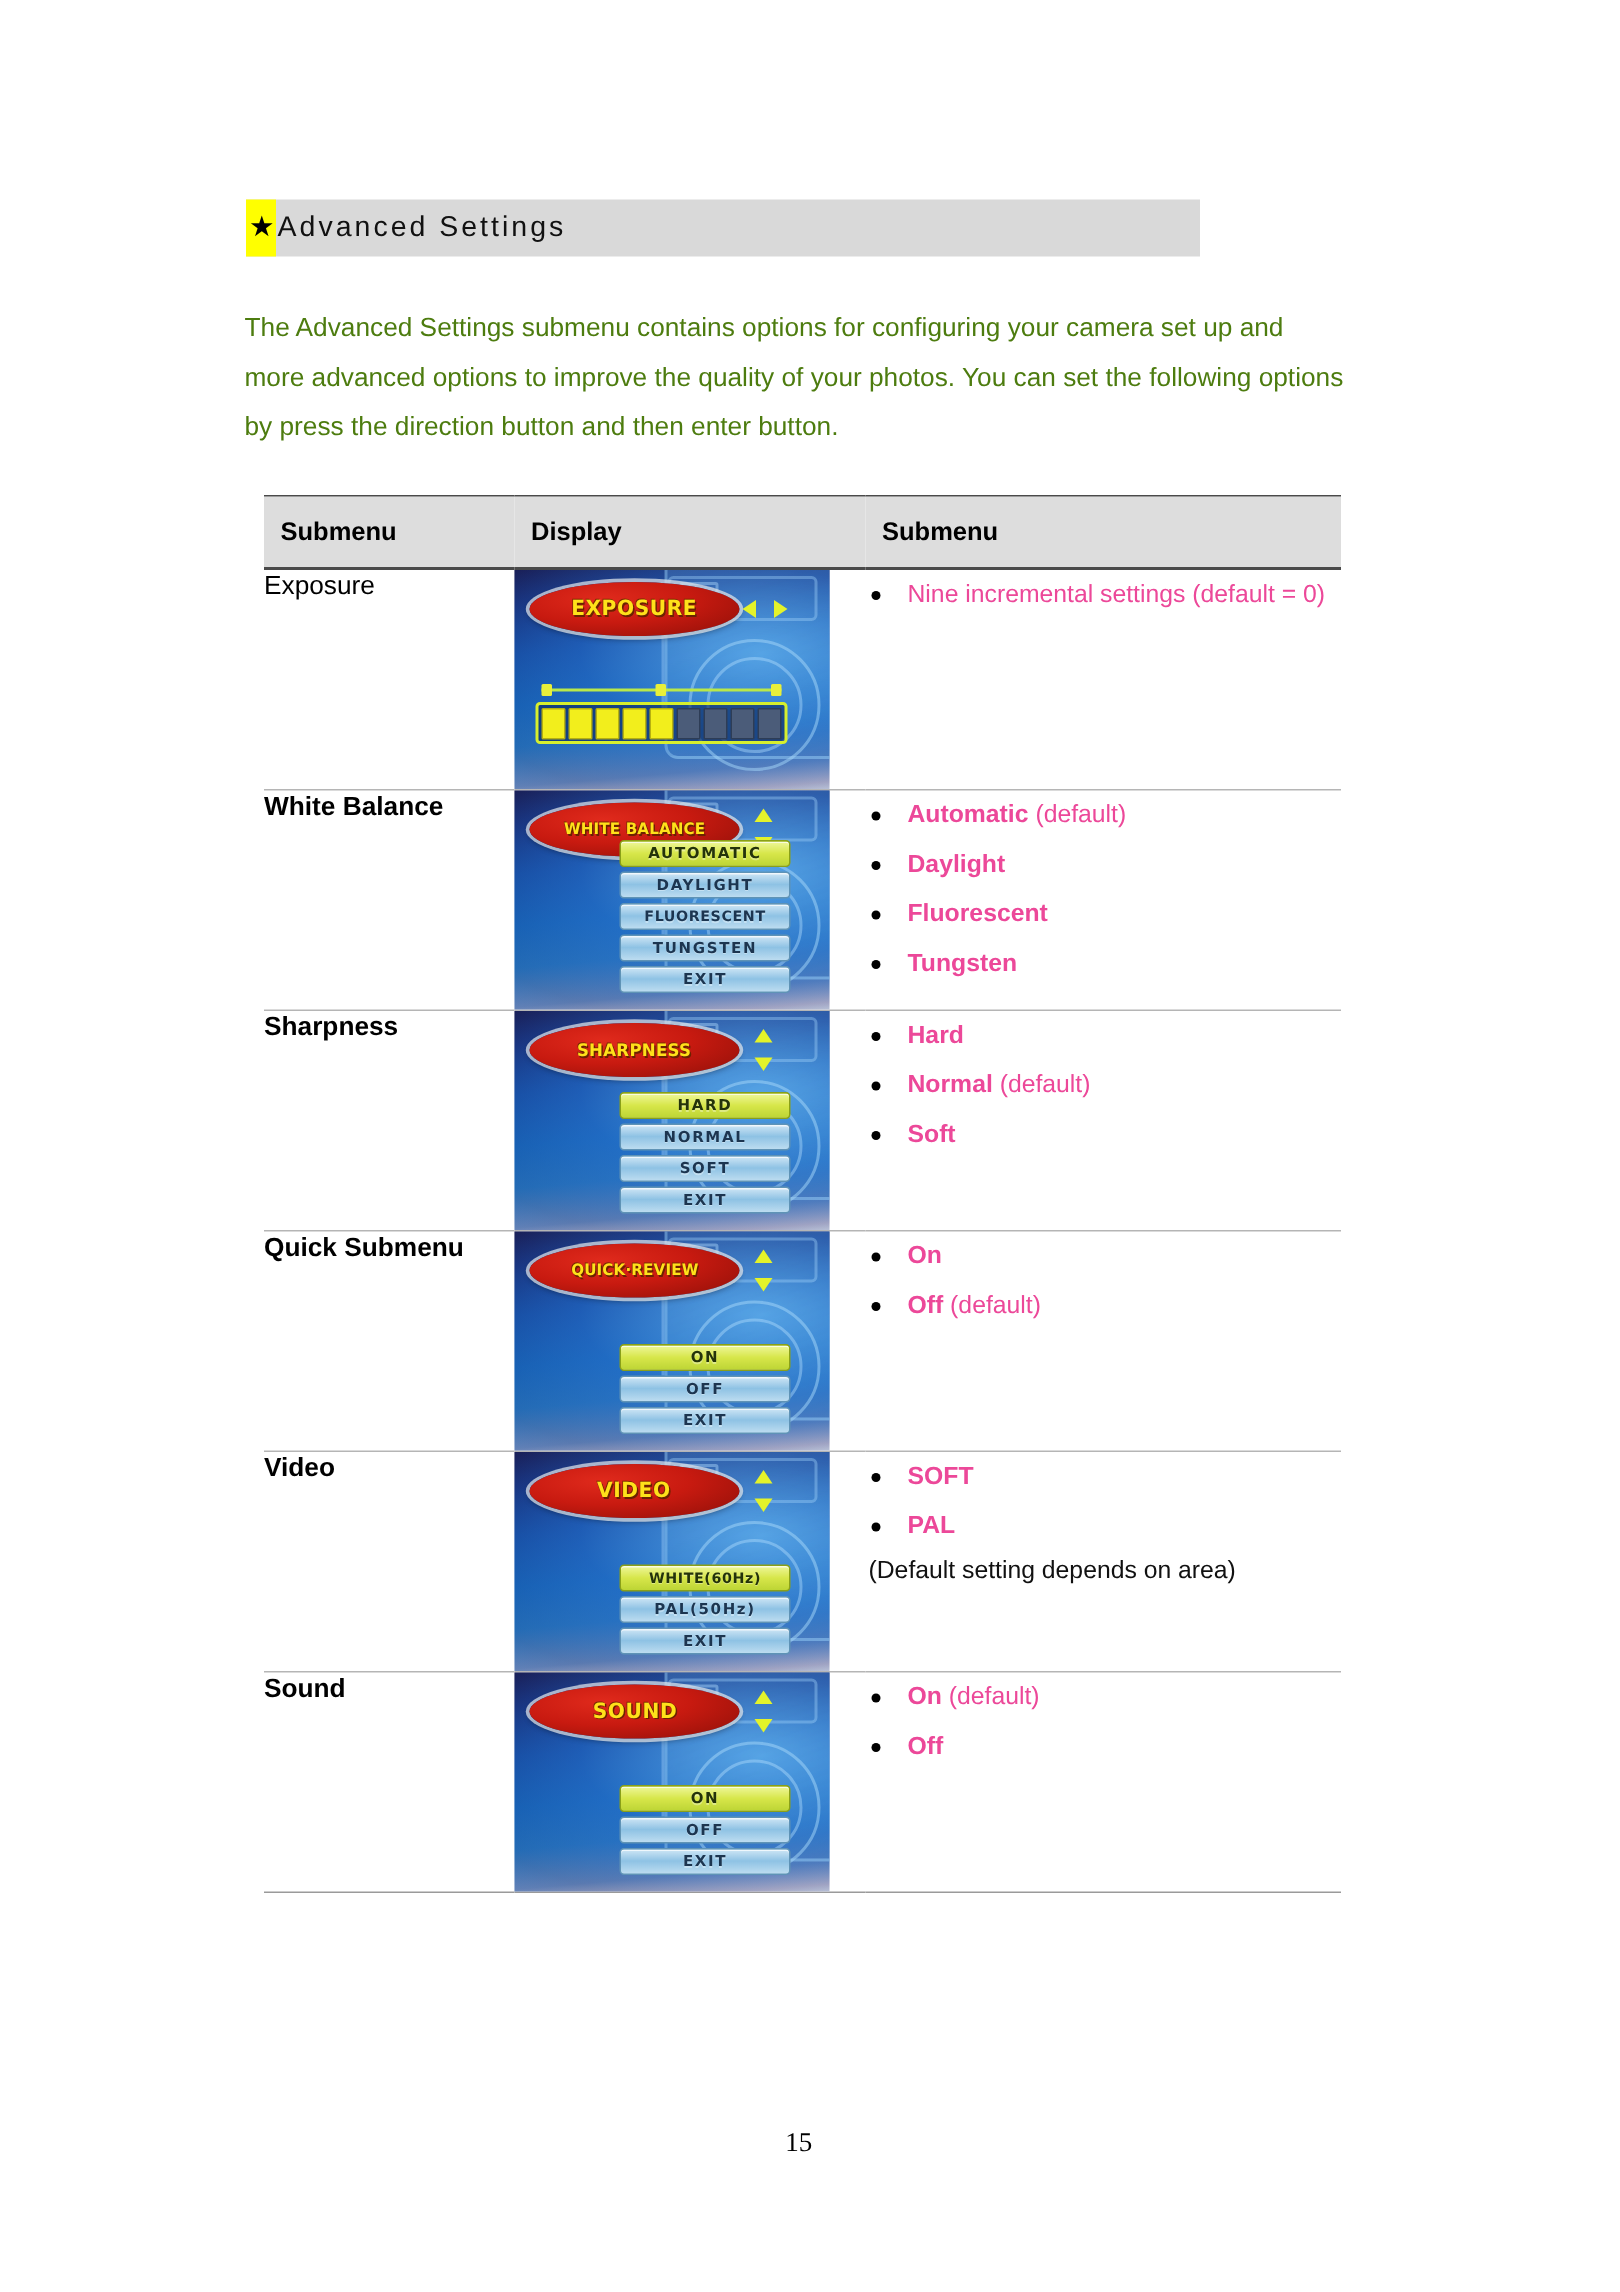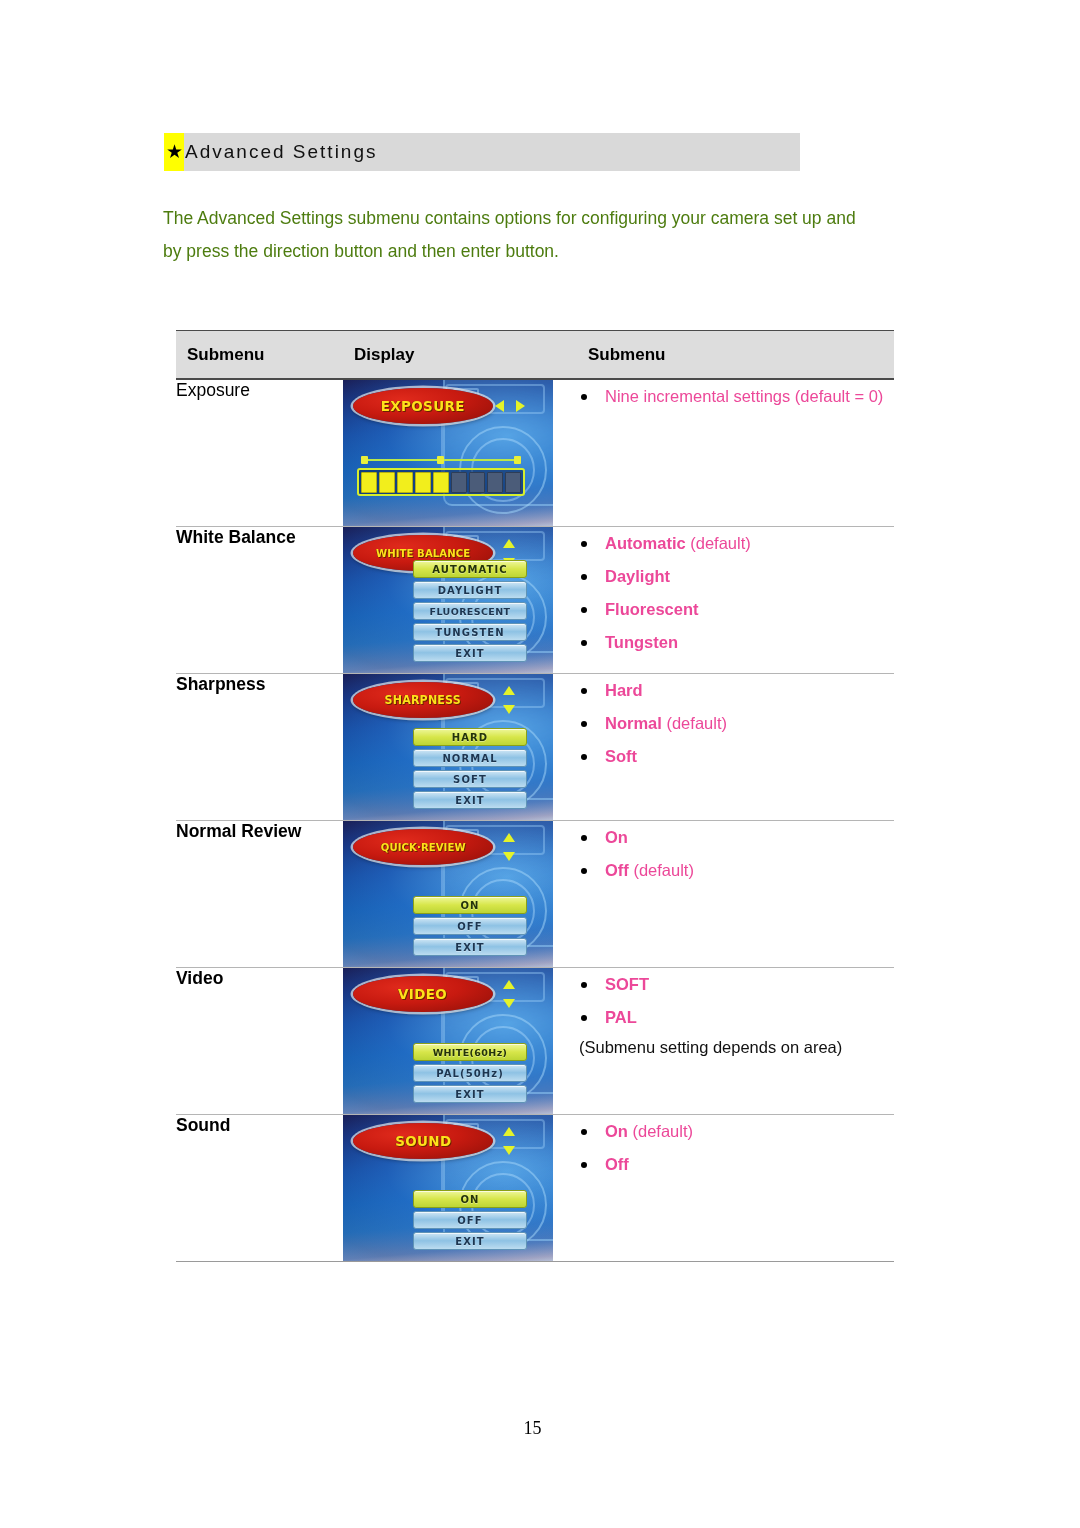--- a/index.html
+++ b/index.html
@@ -373,20 +373,21 @@
 
 <div class="page">
 
   <div class="section-band">
     <span class="star-badge">★</span>
     <span class="section-title">Advanced Settings</span>
   </div>
 
   <div class="intro">
     <p>The Advanced Settings submenu contains options for configuring your camera set up and</p>
+    <p>more advanced options to improve the quality of your photos. You can set the following options</p>
     <p class="last">by press the direction button and then enter button.</p>
   </div>
 
   <table class="tbl">
     <colgroup>
       <col class="c-sub">
         <col class="c-disp">
         <col class="c-opt">
     </colgroup>
     <thead>
@@ -501,21 +502,21 @@
           </td>
           <td class="cell-opt">
             <ul class="opts">
               <li><b>Hard</b><span class="plain"></span></li>
               <li><b>Normal</b><span class="plain"> (default)</span></li>
               <li><b>Soft</b><span class="plain"></span></li>
             </ul>
           </td>
         </tr>
         <tr>
-          <td class="cell-sub bold">Normal Review</td>
+          <td class="cell-sub bold">Quick Submenu</td>
           <td class="cell-disp">
             <div class="lcd">
               <div class="cam-body"></div>
               <div class="cam-top"></div>
               <div class="cam-flash"></div>
               <div class="cam-lens"></div>
               <div class="cam-lens2"></div>
               <div class="cam-stem"></div>
               <div class="title-oval xsmall">
                 <span>QUICK·REVIEW</span>
@@ -560,21 +561,21 @@
                 <div class="btn">PAL(50Hz)</div>
                 <div class="btn">EXIT</div>
               </div>
             </div>
           </td>
           <td class="cell-opt">
             <ul class="opts">
               <li><b>SOFT</b><span class="plain"></span></li>
               <li><b>PAL</b><span class="plain"></span></li>
             </ul>
-            <div class="opt-note">(Submenu setting depends on area)</div>
+            <div class="opt-note">(Default setting depends on area)</div>
           </td>
         </tr>
         <tr class="last">
           <td class="cell-sub bold">Sound</td>
           <td class="cell-disp">
             <div class="lcd">
               <div class="cam-body"></div>
               <div class="cam-top"></div>
               <div class="cam-flash"></div>
               <div class="cam-lens"></div>

